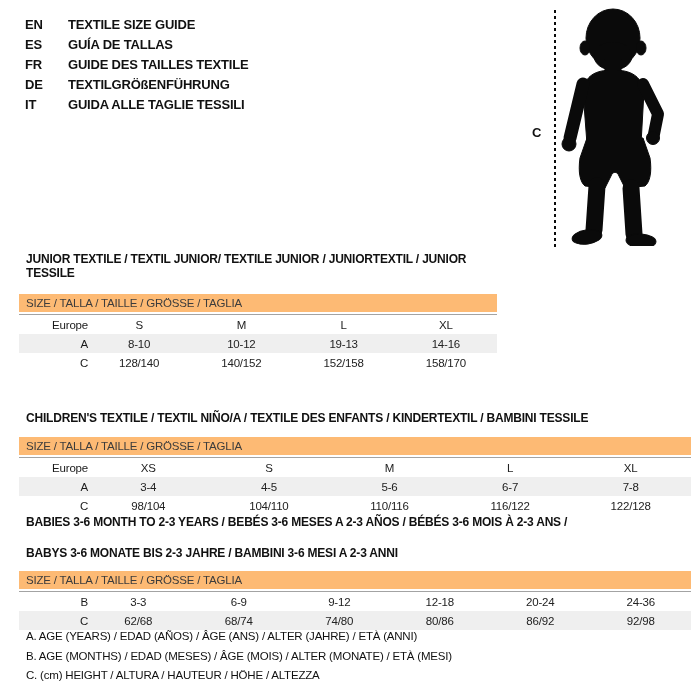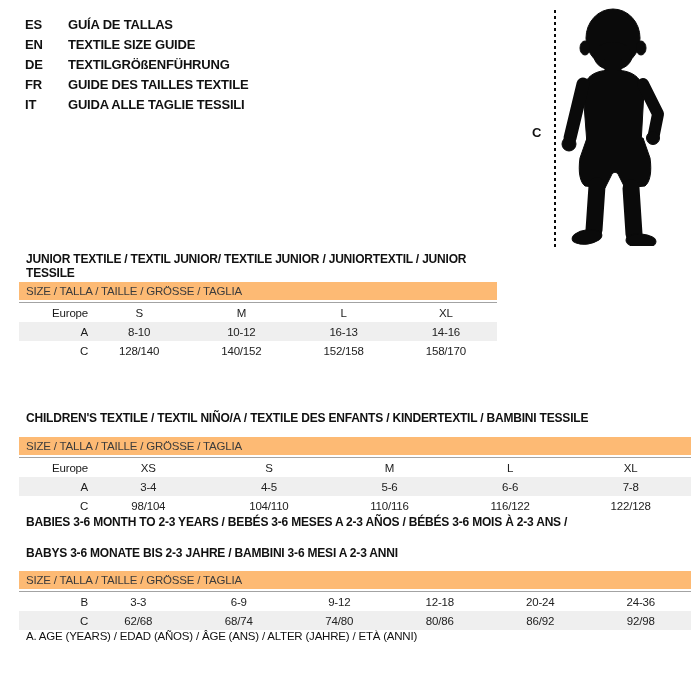--- a/index.html
+++ b/index.html
@@ -19,21 +19,21 @@
   }
   .fig-label{position:absolute; left:532px; top:125px; font-size:13px; font-weight:700;}
   .fig-svg{position:absolute; left:560px; top:6px;}
   
   .section{position:absolute; left:19px;}
   .sec-t1{top:252px; width:478px;}
   .sec-t2{top:377px; width:672px;margin-top:34px;}
   .sec-t3{top:500px; width:672px;}
   .tbl-title{font-size:12px; font-weight:700; line-height:14px; margin:0 0 0 7px;}
   .tbl-title.two-line{line-height:18px;margin-top:13px;}
-  .sec-t1 .title-wrap{margin-bottom:2px;}
+  .sec-t1 .title-wrap{margin-bottom:14px;}
   .sec-t2 .title-wrap{margin-bottom:12px;}
   .sec-t3 .title-wrap{margin-bottom:9px;}
   .size-bar{
     height:18px; line-height:18px; background:#fdba74; color:#3c3c3c;
     font-size:11.5px; padding-left:7px;
   }
   table.size-table{
     width:100%; border-collapse:collapse; table-layout:fixed;
     margin-top:2px; border-top:1px solid #a3a3a3;
   }
@@ -46,34 +46,34 @@
   
   .footnotes{position:absolute; left:26px; top:627px; font-size:11.5px; font-weight:400; line-height:19.5px;}
 </style>
 </head>
 <body>
 
 <div class="canvas">
 
   <div class="lang-list">
     <div class="lang-row">
+      <span class="lang-code">EN</span>
+      <span class="lang-label">TEXTILE SIZE GUIDE</span>
+    </div>
+    <div class="lang-row">
       <span class="lang-code">ES</span>
       <span class="lang-label">GUÍA DE TALLAS</span>
     </div>
     <div class="lang-row">
-      <span class="lang-code">EN</span>
-      <span class="lang-label">TEXTILE SIZE GUIDE</span>
+      <span class="lang-code">FR</span>
+      <span class="lang-label">GUIDE DES TAILLES TEXTILE</span>
     </div>
     <div class="lang-row">
       <span class="lang-code">DE</span>
       <span class="lang-label">TEXTILGRÖßENFÜHRUNG</span>
-    </div>
-    <div class="lang-row">
-      <span class="lang-code">FR</span>
-      <span class="lang-label">GUIDE DES TAILLES TEXTILE</span>
     </div>
     <div class="lang-row">
       <span class="lang-code">IT</span>
       <span class="lang-label">GUIDA ALLE TAGLIE TESSILI</span>
     </div>
   </div>
 
   <div class="dash-line"></div>
   <div class="fig-label">C</div>
   <svg class="fig-svg" width="132" height="240" viewBox="0 0 130 240" aria-hidden="true">
@@ -107,21 +107,21 @@
             <td>Europe</td>
             <td>S</td>
             <td>M</td>
             <td>L</td>
             <td>XL</td>
           </tr>
           <tr>
             <td>A</td>
             <td>8-10</td>
             <td>10-12</td>
-            <td>16-13</td>
+            <td>19-13</td>
             <td>14-16</td>
           </tr>
           <tr>
             <td>C</td>
             <td>128/140</td>
             <td>140/152</td>
             <td>152/158</td>
             <td>158/170</td>
           </tr>
         </tbody>
@@ -141,21 +141,21 @@
             <td>S</td>
             <td>M</td>
             <td>L</td>
             <td>XL</td>
           </tr>
           <tr>
             <td>A</td>
             <td>3-4</td>
             <td>4-5</td>
             <td>5-6</td>
-            <td>6-6</td>
+            <td>6-7</td>
             <td>7-8</td>
           </tr>
           <tr>
             <td>C</td>
             <td>98/104</td>
             <td>104/110</td>
             <td>110/116</td>
             <td>116/122</td>
             <td>122/128</td>
           </tr>
@@ -188,15 +188,17 @@
             <td>80/86</td>
             <td>86/92</td>
             <td>92/98</td>
           </tr>
         </tbody>
     </table>
   </div>
 
   <div class="footnotes">
     <div>A. AGE (YEARS) / EDAD (AÑOS) / ÂGE (ANS) / ALTER (JAHRE) / ETÀ (ANNI)</div>
+    <div>B. AGE (MONTHS) / EDAD (MESES) / ÂGE (MOIS) / ALTER (MONATE) / ETÀ (MESI)</div>
+    <div>C. (cm) HEIGHT / ALTURA / HAUTEUR / HÖHE / ALTEZZA</div>
   </div>
 
 </div>
 
 </body></html>

